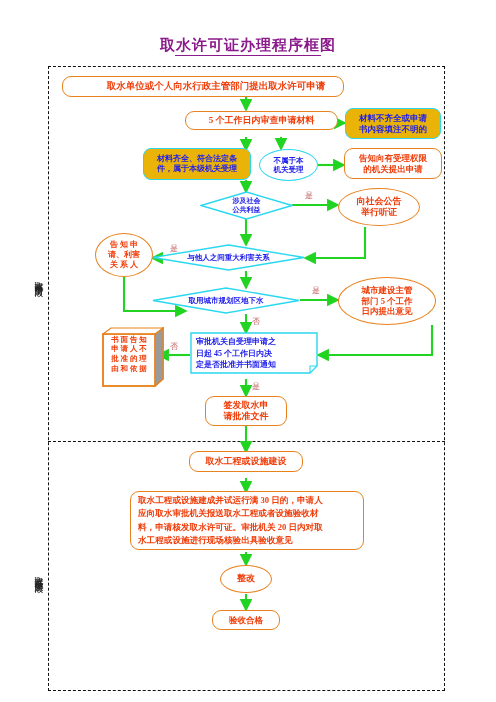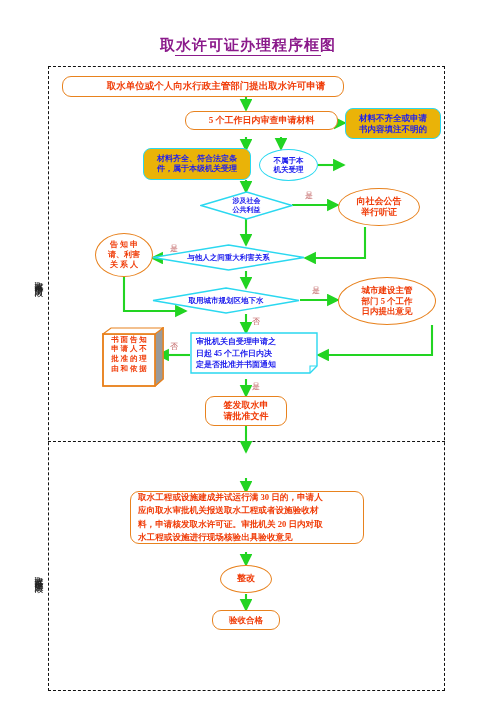--- a/index.html
+++ b/index.html
@@ -193,20 +193,22 @@
 
   <div class="node cyan-round" style="left:345px;top:108px;width:96px;height:31px;font-size:8.5px;">材料不齐全或申请
 书内容填注不明的</div>
 
   <div class="node cyan-round" style="left:143px;top:148px;width:108px;height:32px;font-size:8px;">材料齐全、符合法定条
 件，属于本级机关受理</div>
 
   <div class="node cyan-ellipse" style="left:259px;top:149px;width:59px;height:32px;font-size:7.5px;">不属于本
 机关受理</div>
 
+  <div class="node orange-round" style="left:344px;top:148px;width:98px;height:31px;font-size:8.5px;">告知向有受理权限
+的机关提出申请</div>
 
   <div class="diamond-wrap" style="left:200px;top:191px;width:93px;height:29px;">
     <svg width="93" height="29" viewBox="0 0 93 29" xmlns="http://www.w3.org/2000/svg">
       <polygon points="46.5,1 92,14.5 46.5,28 1,14.5" fill="#fff" stroke="#2ad8f0" stroke-width="1.4"></polygon>
     </svg>
     <div class="diamond-text" style="font-size:7px;">涉及社会
 公共利益</div>
   </div>
 
   <div class="node orange-ellipse" style="left:338px;top:188px;width:82px;height:38px;font-size:9px;">向社会公告
@@ -253,22 +255,23 @@
     </svg>
     <div class="cube-text" style="left:1px;top:7px;width:52px;height:40px;font-size:7.5px;">书 面 告 知
 申 请 人 不
 批 准 的 理
 由 和 依 据</div>
   </div>
 
   <div class="node orange-round" style="left:205px;top:396px;width:82px;height:30px;font-size:9px;">签发取水申
 请批准文件</div>
 
-
-  <div class="node orange-round" style="left:130px;top:491px;width:234px;height:53px;font-size:8.6px;line-height:1.55;
+  <div class="node orange-round" style="left:189px;top:451px;width:114px;height:21px;font-size:9px;">取水工程或设施建设</div>
+
+  <div class="node orange-round" style="left:130px;top:491px;width:234px;height:59px;font-size:8.6px;line-height:1.55;
               text-align:left;justify-content:flex-start;padding:20px 7px;">取水工程或设施建成并试运行满 30 日的，申请人
 应向取水审批机关报送取水工程或者设施验收材
 料，申请核发取水许可证。审批机关 20 日内对取
 水工程或设施进行现场核验出具验收意见</div>
 
   <div class="node orange-ellipse" style="left:220px;top:565px;width:52px;height:28px;font-size:9px;">整改</div>
 
   <div class="node orange-round" style="left:212px;top:610px;width:68px;height:20px;font-size:8.5px;">验收合格</div>
 
   <div class="yn" style="left:305px;top:190px;">是</div>

